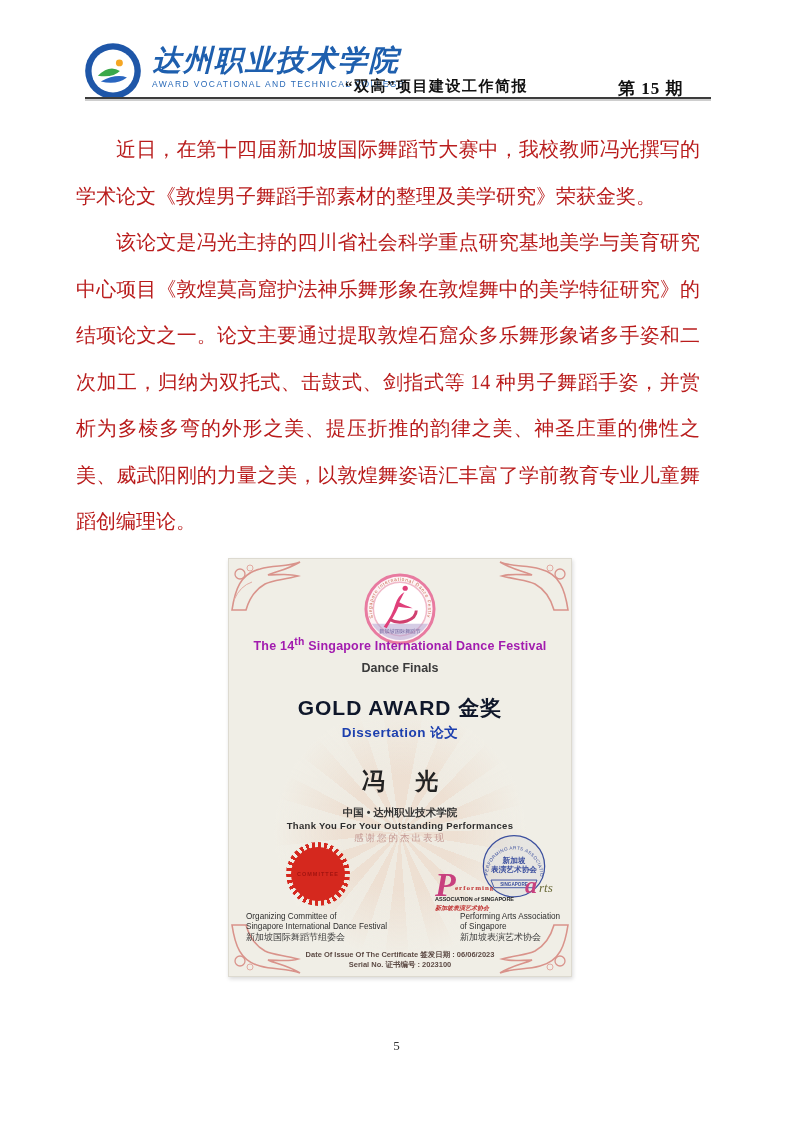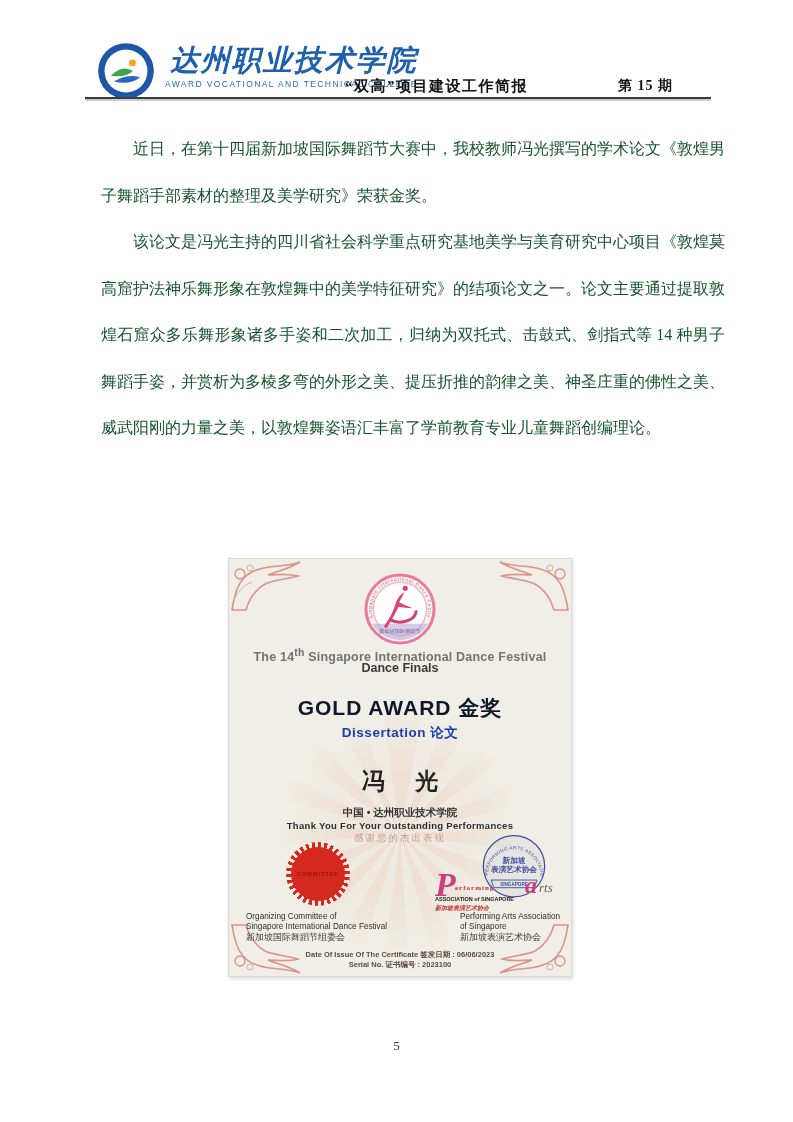--- a/index.html
+++ b/index.html
@@ -1,53 +1,53 @@
 <!DOCTYPE html>
 <html><head>
 <meta charset="utf-8">
 <style>
   html,body{margin:0;padding:0;background:#888;}
   .page{position:relative;width:793px;height:1122px;background:#ffffff;margin:0 auto;overflow:hidden;
         font-family:"Liberation Serif","DejaVu Serif",serif;color:#1a1a1a;}
 
   
-  .hdr-logo-row{position:absolute;left:97px;top:42px;display:flex;align-items:flex-start;text-align:right;}
+  .hdr-logo-row{position:absolute;left:84px;top:42px;display:flex;align-items:flex-start;}
   .emblem{width:58px;height:58px;flex:0 0 auto;}
   .hdr-names{margin-left:10px;padding-top:2px;}
   .college-zh{font-size:29px;font-weight:bold;font-style:italic;color:#1e5fae;letter-spacing:2px;
               font-family:"Liberation Serif",serif;line-height:32px;}
   .college-en{font-size:8.5px;color:#2a6ab8;letter-spacing:1.4px;margin-top:3px;
               font-family:"Liberation Sans",sans-serif;}
   .hdr-bulletin{position:absolute;left:345px;top:77px;font-size:15px;font-weight:600;letter-spacing:1.5px;color:#111;}
-  .hdr-issue{position:absolute;left:618px;top:77px;font-size:14px;font-weight:600;letter-spacing:1px;color:#111;}
+  .hdr-issue{position:absolute;left:618px;top:77px;font-size:17px;font-weight:600;letter-spacing:1px;color:#111;}
   .hdr-rule{position:absolute;left:85px;top:97px;width:626px;border-top:2.5px solid #3c3c3c;
             box-shadow:0 2px 0 rgba(60,60,60,.25);}
 
   
-  .body-text{position:absolute;left:101px;top:126px;width:624px;font-size:16px;line-height:46.5px;
-             text-align:justify;color:#14532d;}
+  .body-text{position:absolute;left:76px;top:126px;width:624px;font-size:20px;line-height:46.5px;
+             text-align:justify;color:#b91c1c;}
   .body-text p{margin:0;text-indent:2em;}
 
   
   .cert{position:absolute;left:228px;top:558px;width:344px;height:419px;background:#f0eee6;
         box-shadow:0 0 0 1px #dddad0 inset, 1px 2px 4px rgba(0,0,0,.15);overflow:hidden;
         font-family:"Liberation Sans","DejaVu Sans",sans-serif;}
   .cert .abs{position:absolute;left:0;width:100%;text-align:center;}
   .mandala{position:absolute;left:50%;top:140px;width:270px;height:270px;transform:translateX(-50%);
            border-radius:50%;
            background:
              radial-gradient(circle, rgba(240,238,230,0) 30%, #f0eee6 66%),
              repeating-conic-gradient(rgba(224,140,95,.14) 0deg 11deg, rgba(224,140,95,.03) 11deg 22deg);}
   .flourish{position:absolute;width:72px;height:52px;}
   .fl-tl{left:2px;top:2px;}
   .fl-tr{right:2px;top:2px;transform:scaleX(-1);}
   .fl-bl{left:2px;bottom:2px;transform:scaleY(-1);}
   .fl-br{right:2px;bottom:2px;transform:scale(-1,-1);}
   .cert-logo{position:absolute;left:50%;top:14px;width:74px;height:74px;transform:translateX(-50%);}
-  .c-title1{top:89px;font-size:12.5px;font-weight:bold;color:#737373;letter-spacing:.2px;}
+  .c-title1{top:78px;font-size:12.5px;font-weight:bold;color:#a21caf;letter-spacing:.2px;}
   .c-title2{top:103px;font-size:12.5px;font-weight:bold;color:#3b3b3b;}
   .c-titlezh{top:117px;font-size:12.5px;font-weight:bold;color:#4a4a4a;letter-spacing:1px;}
   .c-award{top:136px;font-size:21px;font-weight:bold;color:#0f172a;letter-spacing:1px;}
   .c-cat{top:166px;font-size:13.5px;font-weight:bold;color:#1c3fae;letter-spacing:.5px;}
   .c-diss{top:188px;font-size:12px;font-weight:bold;font-style:italic;color:#2e2a26;letter-spacing:1px;}
   .c-name{top:208px;font-size:23px;font-weight:bold;color:#222;letter-spacing:12px;text-indent:12px;}
   .c-inst{top:248px;font-size:10.5px;font-weight:bold;color:#333;}
   .c-thx-en{top:262px;font-size:9.5px;font-weight:bold;color:#2e2e2e;letter-spacing:.3px;}
   .c-thx-zh{top:274px;font-size:9.5px;color:#c59a94;letter-spacing:2px;}
   .seal-red{position:absolute;left:58px;top:284px;width:64px;height:64px;border-radius:50%;

